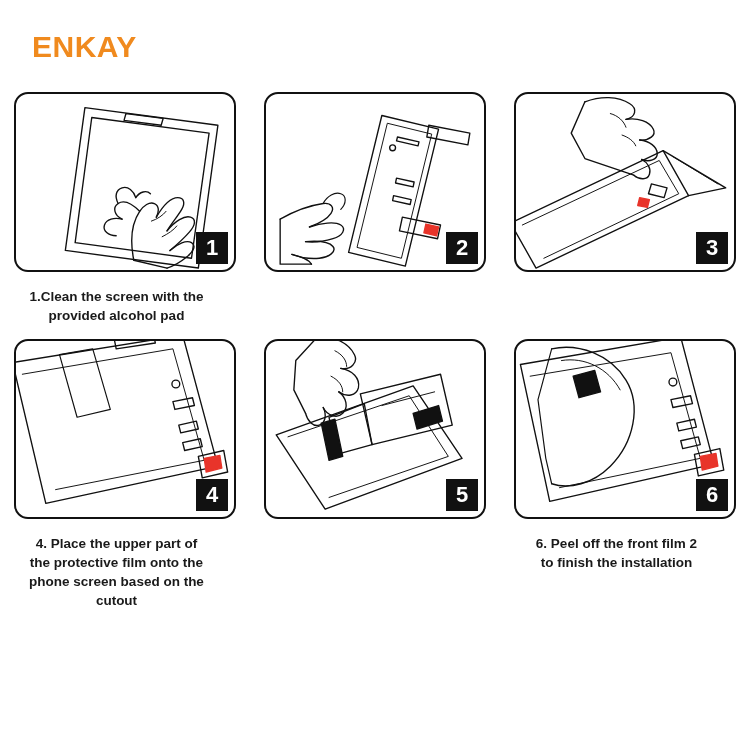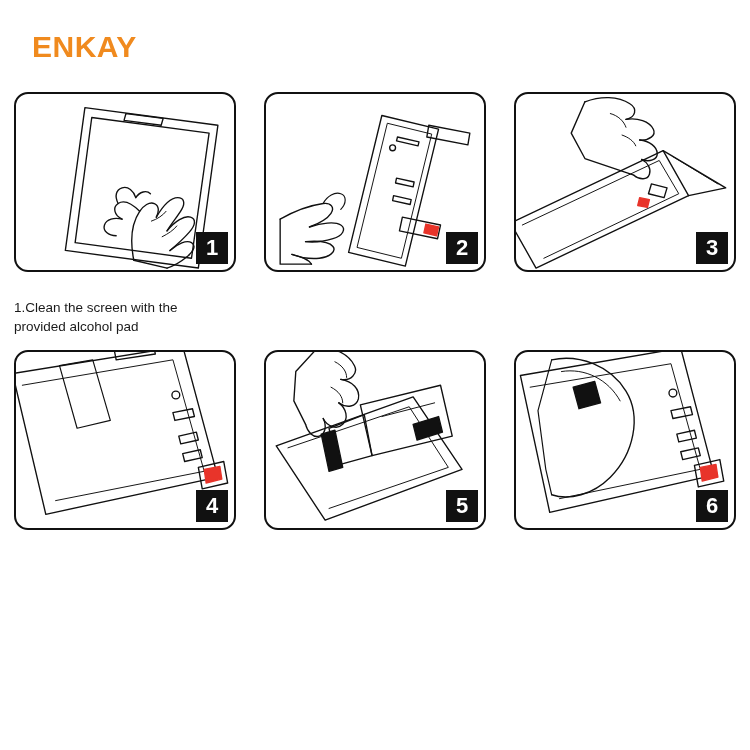--- a/index.html
+++ b/index.html
@@ -13,20 +13,21 @@
     font-family: "Liberation Sans", sans-serif;
     color: #1a1a1a;
     position: relative;
     overflow: hidden;
   }
   .page {
     width: 750px;
     height: 750px;
     position: relative;
     box-sizing: border-box;
+    text-align: center;
   }
   
   .brand {
     position: absolute;
     left: 32px;
     top: 30px;
     font-size: 30px;
     font-weight: bold;
     letter-spacing: 0.5px;
     color: #f08a1e;
@@ -75,27 +76,28 @@
     color: #ffffff;
     font-size: 22px;
     font-weight: bold;
     display: flex;
     align-items: center;
     justify-content: center;
     font-family: "Liberation Sans", sans-serif;
     line-height: 1;
   }
   .caption {
-    margin-top: 26px;
+    margin-top: 15px;
     font-size: 13.5px;
     line-height: 19px;
     color: #1a1a1a;
     width: 205px;
     font-family: "Liberation Sans", sans-serif;
     white-space: pre-line;
+    font-weight: bold;
   }
 </style>
 </head>
 <body>
 
 <div class="page">
 
   <div class="brand">ENKAY</div>
 
   <div class="grid">
@@ -210,20 +212,24 @@
             <path d="M170 104 L188 100 L190 108 L172 112 Z"></path>
 
             <path d="M44 14 L78 8 L96 70 L62 78 Z" stroke-width="1.2"></path>
 
             <path d="M186 118 L212 112 L216 134 L190 140 Z"></path>
             <path d="M192 120 L208 117 L210 130 L194 134 Z" fill="#e8342a" stroke="#e8342a"></path>
           </g>
         </svg>
         <div class="step-badge">4</div>
       </div>
+      <div class="caption">4. Place the upper part of
+the protective film onto the
+phone screen based on the
+cutout</div>
     </div>
 
     <div class="cell row2">
       <div class="panel">
         <svg viewBox="0 0 222 180" xmlns="http://www.w3.org/2000/svg">
           <g fill="none" stroke="#111111" stroke-width="1.4" stroke-linejoin="round" stroke-linecap="round">
 
             <path d="M10 96 L150 46 L200 120 L60 172 Z"></path>
             <path d="M22 98 L146 56 L186 118 L64 160" stroke-width="1"></path>
 
@@ -266,16 +272,18 @@
             <path d="M36 8 L22 60 L30 120 L36 146" stroke-width="1.2"></path>
 
             <path d="M58 36 L80 30 L86 52 L64 58 Z" fill="#111111" stroke="#111111"></path>
 
             <path d="M182 116 L208 110 L212 132 L186 138 Z"></path>
             <path d="M188 118 L204 115 L206 128 L190 132 Z" fill="#e8342a" stroke="#e8342a"></path>
           </g>
         </svg>
         <div class="step-badge">6</div>
       </div>
+      <div class="caption">6. Peel off the front film 2
+to finish the installation</div>
     </div>
 
   </div>
 </div>
 
 </body></html>

